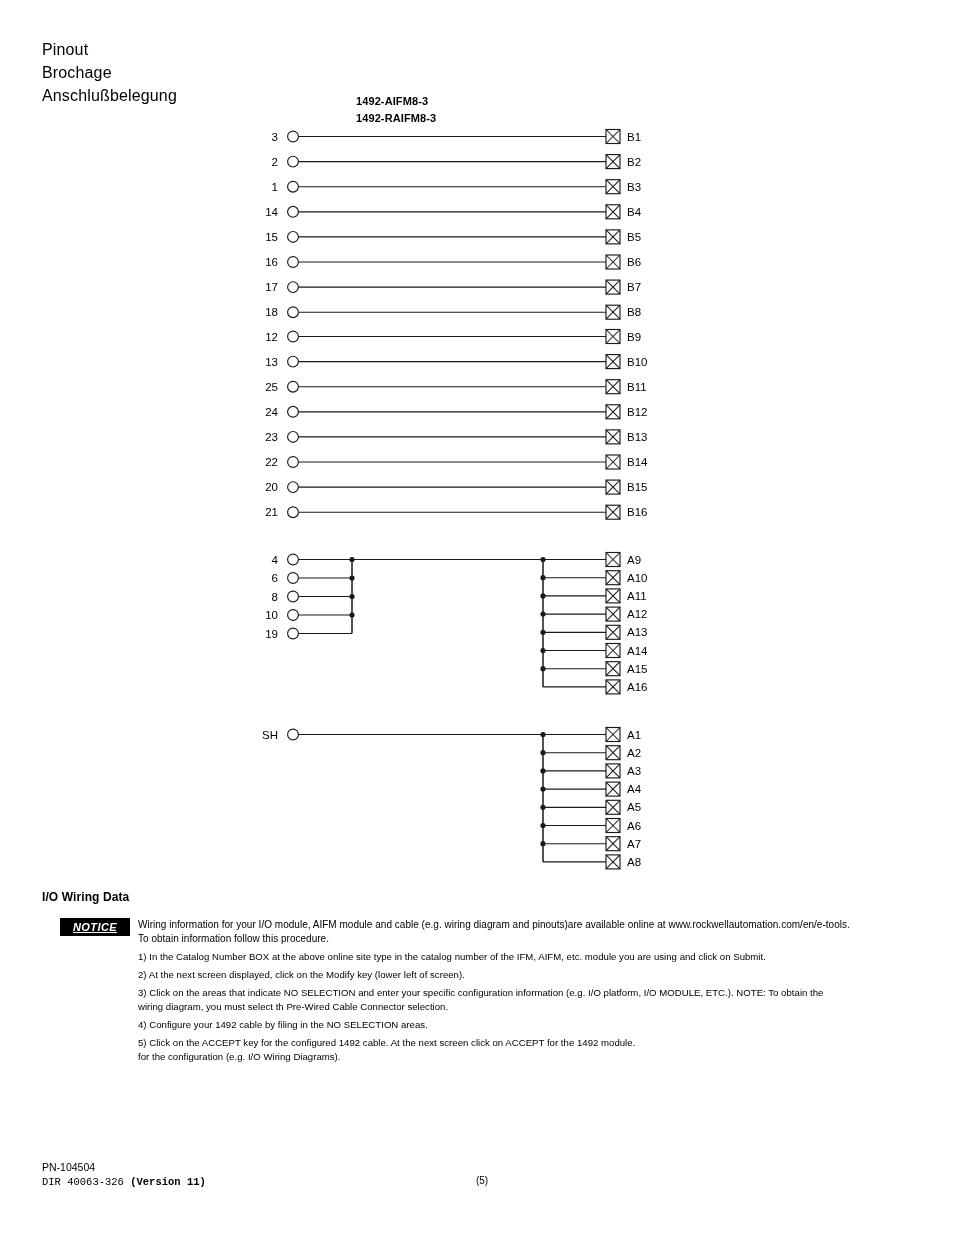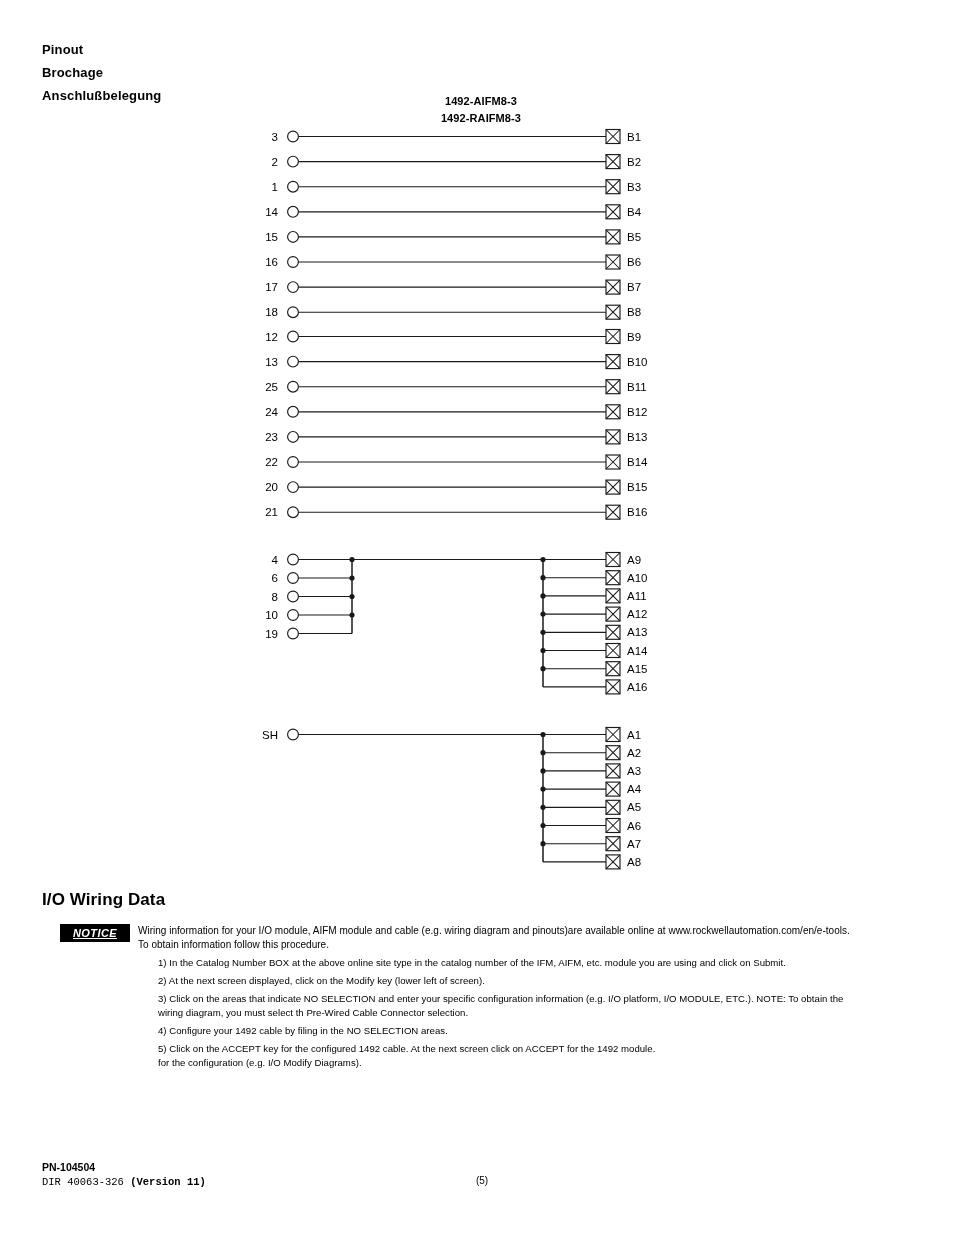--- a/index.html
+++ b/index.html
@@ -17,34 +17,34 @@
   }
 
   
   #pinout-headings {
     position: absolute;
     left: 42px;
     top: 38px;
     width: 280px;
   }
   .pinout-heading {
-    font-size: 13px;
-    font-weight: bold;
+    font-size: 16px;
+    font-weight: normal;
     letter-spacing: 0.15px;
     line-height: 23px;
     white-space: nowrap;
   }
 
   
   #catalog-numbers {
     position: absolute;
     left: 356px;
     top: 93px;
     width: 250px;
-    text-align: center;
+    text-align: left;
   }
   .catalog-number {
     font-size: 11px;
     font-weight: bold;
     line-height: 16.5px;
     letter-spacing: 0.1px;
   }
 
   
   #pinout-diagram {
@@ -98,21 +98,21 @@
   }
 
   
   #io-wiring-data {
     position: absolute;
     left: 42px;
     top: 890px;
     width: 880px;
   }
   #io-wiring-title {
-    font-size: 17px;
+    font-size: 12px;
     font-weight: bold;
     letter-spacing: 0.1px;
     margin: 0 0 14px 0;
   }
   #notice-block {
     position: relative;
     padding-left: 96px;
   }
   #notice-badge {
     position: absolute;
@@ -134,37 +134,36 @@
     font-size: 10px;
     line-height: 14.3px;
     letter-spacing: 0.02px;
     white-space: nowrap;
   }
   .notice-step {
     font-size: 9.6px;
     line-height: 14.3px;
     letter-spacing: 0.02px;
     margin-top: 3.5px;
-    margin-left: 20px;
   }
   .notice-step.tight {
     margin-top: 0;
   }
 
   
   #page-footer {
     position: absolute;
     left: 42px;
     top: 1160px;
     width: 880px;
     height: 36px;
   }
   #footer-pn {
     font-size: 10.5px;
-    font-weight: bold;
+    font-weight: normal;
     line-height: 15px;
   }
   #footer-dir-line {
     font-size: 10.5px;
     line-height: 15px;
     font-family: Liberation Mono, monospace;
   }
   #footer-version {
     font-weight: bold;
   }
@@ -497,21 +496,21 @@
   <div id="notice-block">
     <div id="notice-badge">NOTICE</div>
     <div class="notice-line">Wiring information for your I/O module, AIFM module and cable (e.g. wiring diagram and pinouts)are available online at www.rockwellautomation.com/en/e-tools.</div>
     <div class="notice-line">To obtain information follow this procedure.</div>
     <div class="notice-step">1)  In the Catalog Number BOX at the above online site type in the catalog number of the IFM, AIFM, etc. module you are using and click on Submit.</div>
     <div class="notice-step">2)  At the next screen displayed, click on the Modify key (lower left of screen).</div>
     <div class="notice-step">3)  Click on the areas that indicate NO SELECTION and enter your specific configuration information (e.g. I/O platform,  I/O MODULE, ETC.).  NOTE: To obtain the</div>
     <div class="notice-step tight">wiring diagram, you must select th Pre-Wired Cable Connector selection.</div>
     <div class="notice-step">4)  Configure your 1492 cable by filing in the NO SELECTION areas.</div>
     <div class="notice-step">5)  Click on the ACCEPT key for the configured 1492 cable.  At the next screen click on ACCEPT for the 1492 module.</div>
-    <div class="notice-step tight">for the configuration (e.g. I/O Modify Diagrams).</div>
+    <div class="notice-step tight">for the configuration (e.g. I/O Wiring Diagrams).</div>
   </div>
 </div>
 
 <div id="page-footer">
   <div id="footer-pn">PN-104504</div>
   <div id="footer-dir-line"><span>DIR 40063-326 </span><span id="footer-version">(Version 11)</span></div>
   <div id="footer-page">(5)</div>
 </div>
 
 </body></html>

